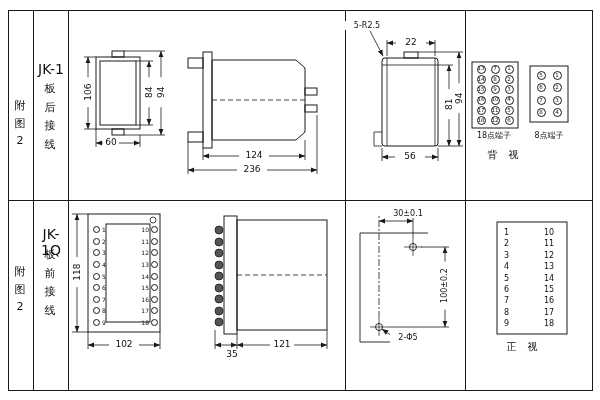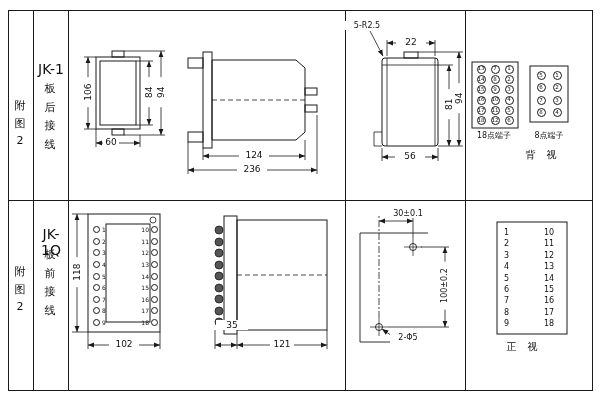--- a/index.html
+++ b/index.html
@@ -192,25 +192,25 @@
   <div class="lbl dim bgw" style="left:239px;top:150px;width:30px">124</div>
   <div class="lbl dim bgw" style="left:237px;top:164px;width:30px">236</div>
   <div class="lbl dim8 bgw" style="left:344px;top:21px;width:46px">5-R2.5</div>
   <div class="lbl dim bgw" style="left:396px;top:37px;width:30px">22</div>
   <div class="lbl dim bgw rot" style="left:434px;top:99px;width:30px">81</div>
   <div class="lbl dim bgw rot" style="left:444px;top:93px;width:30px">94</div>
   <div class="lbl dim bgw" style="left:395px;top:151px;width:30px">56</div>
 
   <div class="lbl dim8" style="left:466px;top:131px;width:56px">18点端子</div>
   <div class="lbl dim8" style="left:524px;top:131px;width:50px">8点端子</div>
-  <div class="lbl cjk" style="left:511px;top:149px;width:64px">背 视</div>
+  <div class="lbl cjk" style="left:473px;top:149px;width:64px">背 视</div>
 
   <div class="lbl dim bgw rot" style="left:62px;top:267px;width:30px">118</div>
   <div class="lbl dim bgw" style="left:109px;top:339px;width:30px">102</div>
-  <div class="lbl dim bgw" style="left:216px;top:320px;width:32px">35</div>
+  <div class="lbl dim bgw" style="left:216px;top:349px;width:32px">35</div>
   <div class="lbl dim bgw" style="left:270px;top:339px;width:24px">121</div>
   <div class="lbl dim8 bgw" style="left:384px;top:209px;width:48px">30±0.1</div>
   <div class="lbl dim8 bgw rot" style="left:421px;top:281px;width:48px">100±0.2</div>
   <div class="lbl dim8 bgw" style="left:390px;top:333px;width:36px">2-Φ5</div>
   <div class="lbl cjk" style="left:492px;top:341px;width:64px">正 视</div>
 
   <div class="tgrid g3" style="left:474px;top:64px;width:42px;height:62px">
       <div class="trow">
         <span class="tcirc">13</span>
       </div>

